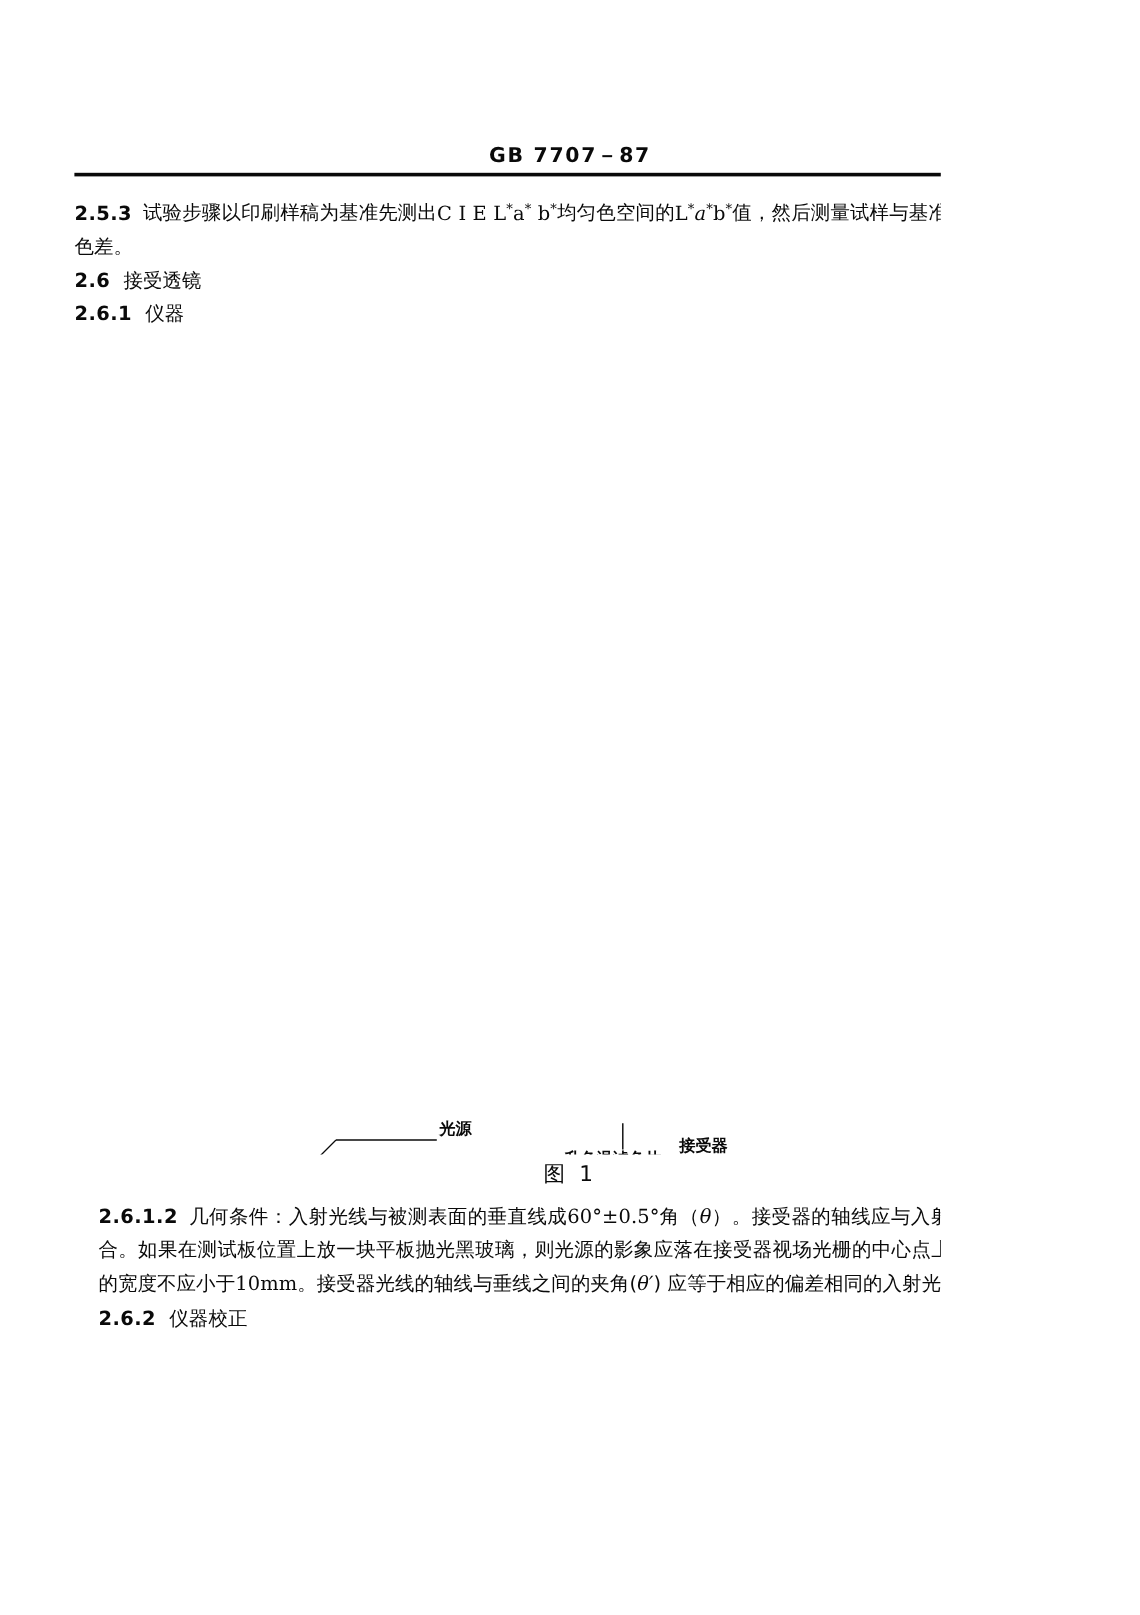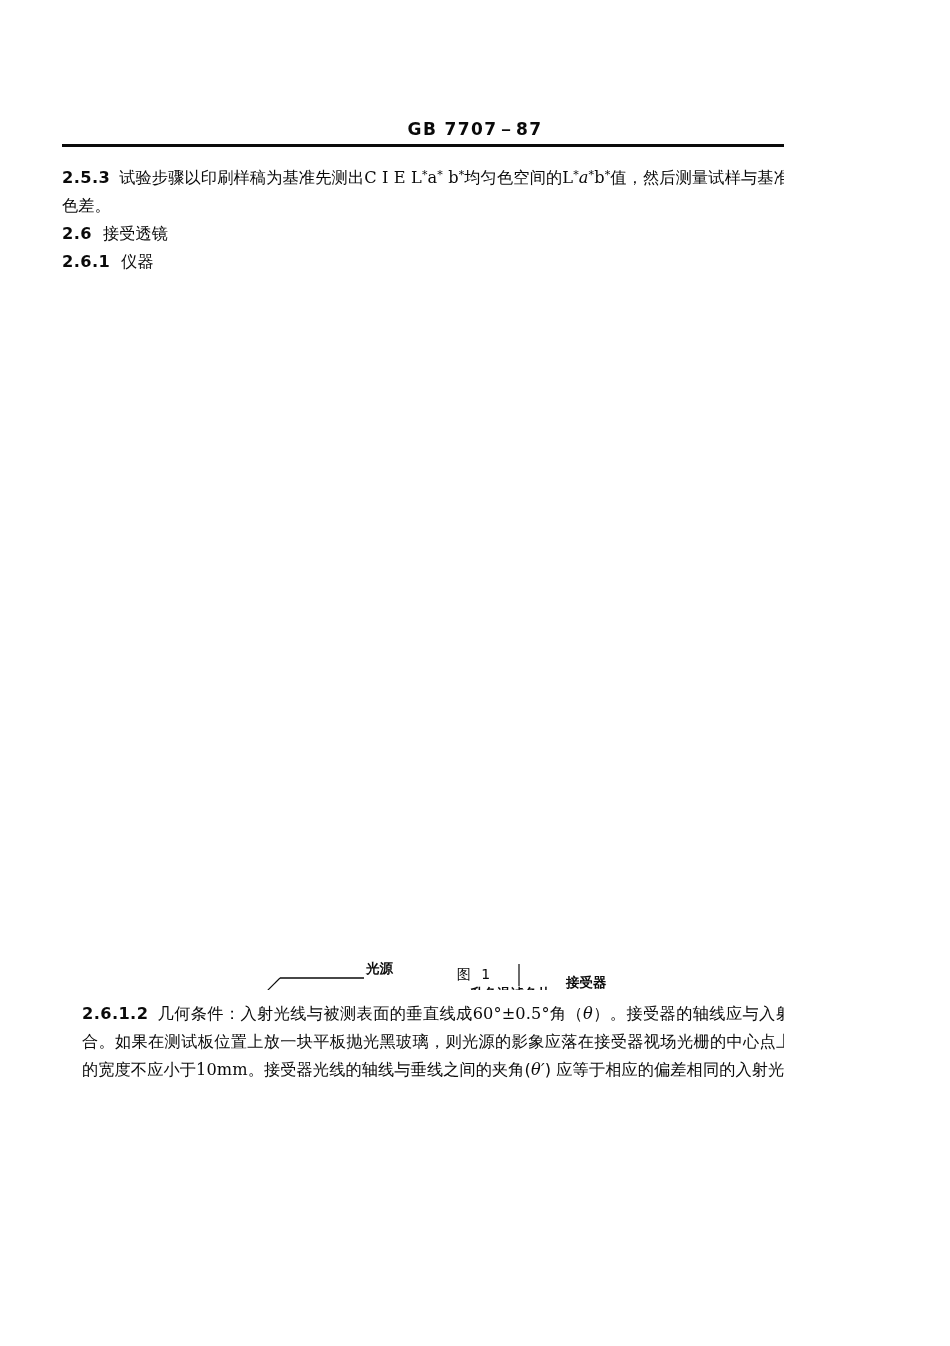--- a/index.html
+++ b/index.html
@@ -60,33 +60,33 @@
   }
   .heading .num { margin-right: 11px; }
   .it { font-style: italic; font-family: "DejaVu Serif", "Liberation Serif", serif; }
   .sub { font-size: 11px; vertical-align: -0.25em; }
   .sup { font-size: 11px; vertical-align: 0.5em; }
   .lat { font-family: "DejaVu Serif", "Liberation Serif", serif; }
 
   
   .figure-block {
     position: absolute;
-    top: 470px;
+    top: 442px;
     left: 0;
     width: 950px;
     height: 530px;
   }
   .figure-svg { display: block; }
   .fig-caption {
     position: absolute;
     top: 966px;
     left: 0;
     width: 950px;
     text-align: center;
-    font-size: 14px;
+    font-size: 18px;
     letter-spacing: 3px;
   }
 
   .lower-text {
     position: absolute;
     top: 1000px;
     left: 62px;
     width: 826px;
     margin-left: 20px;
   }
@@ -277,17 +277,20 @@
 
   <div class="fig-caption">图 1</div>
 
   <div class="lower-text">
 
     <p class="para">
       <span class="num">2.6.1.2</span><span>几何条件：入射光线与被测表面的垂直线成<span class="lat">60°±0.5°</span>角（<span class="it">θ</span>）。接受器的轴线应与入射光轴线的影象重合。如果在测试板位置上放一块平板抛光黑玻璃，则光源的影象应落在接受器视场光栅的中心点上，测试板光照点的宽度不应小于<span class="lat">10mm</span>。接受器光线的轴线与垂线之间的夹角(<span class="it">θ′</span>) 应等于相应的偏差相同的入射光角度。</span>
     </p>
 
 
+    <p class="para heading">
+      <span class="num">2.6.2</span><span>仪器校正</span>
+    </p>
 
 
   </div>
 
 </div>
 
 </body></html>

